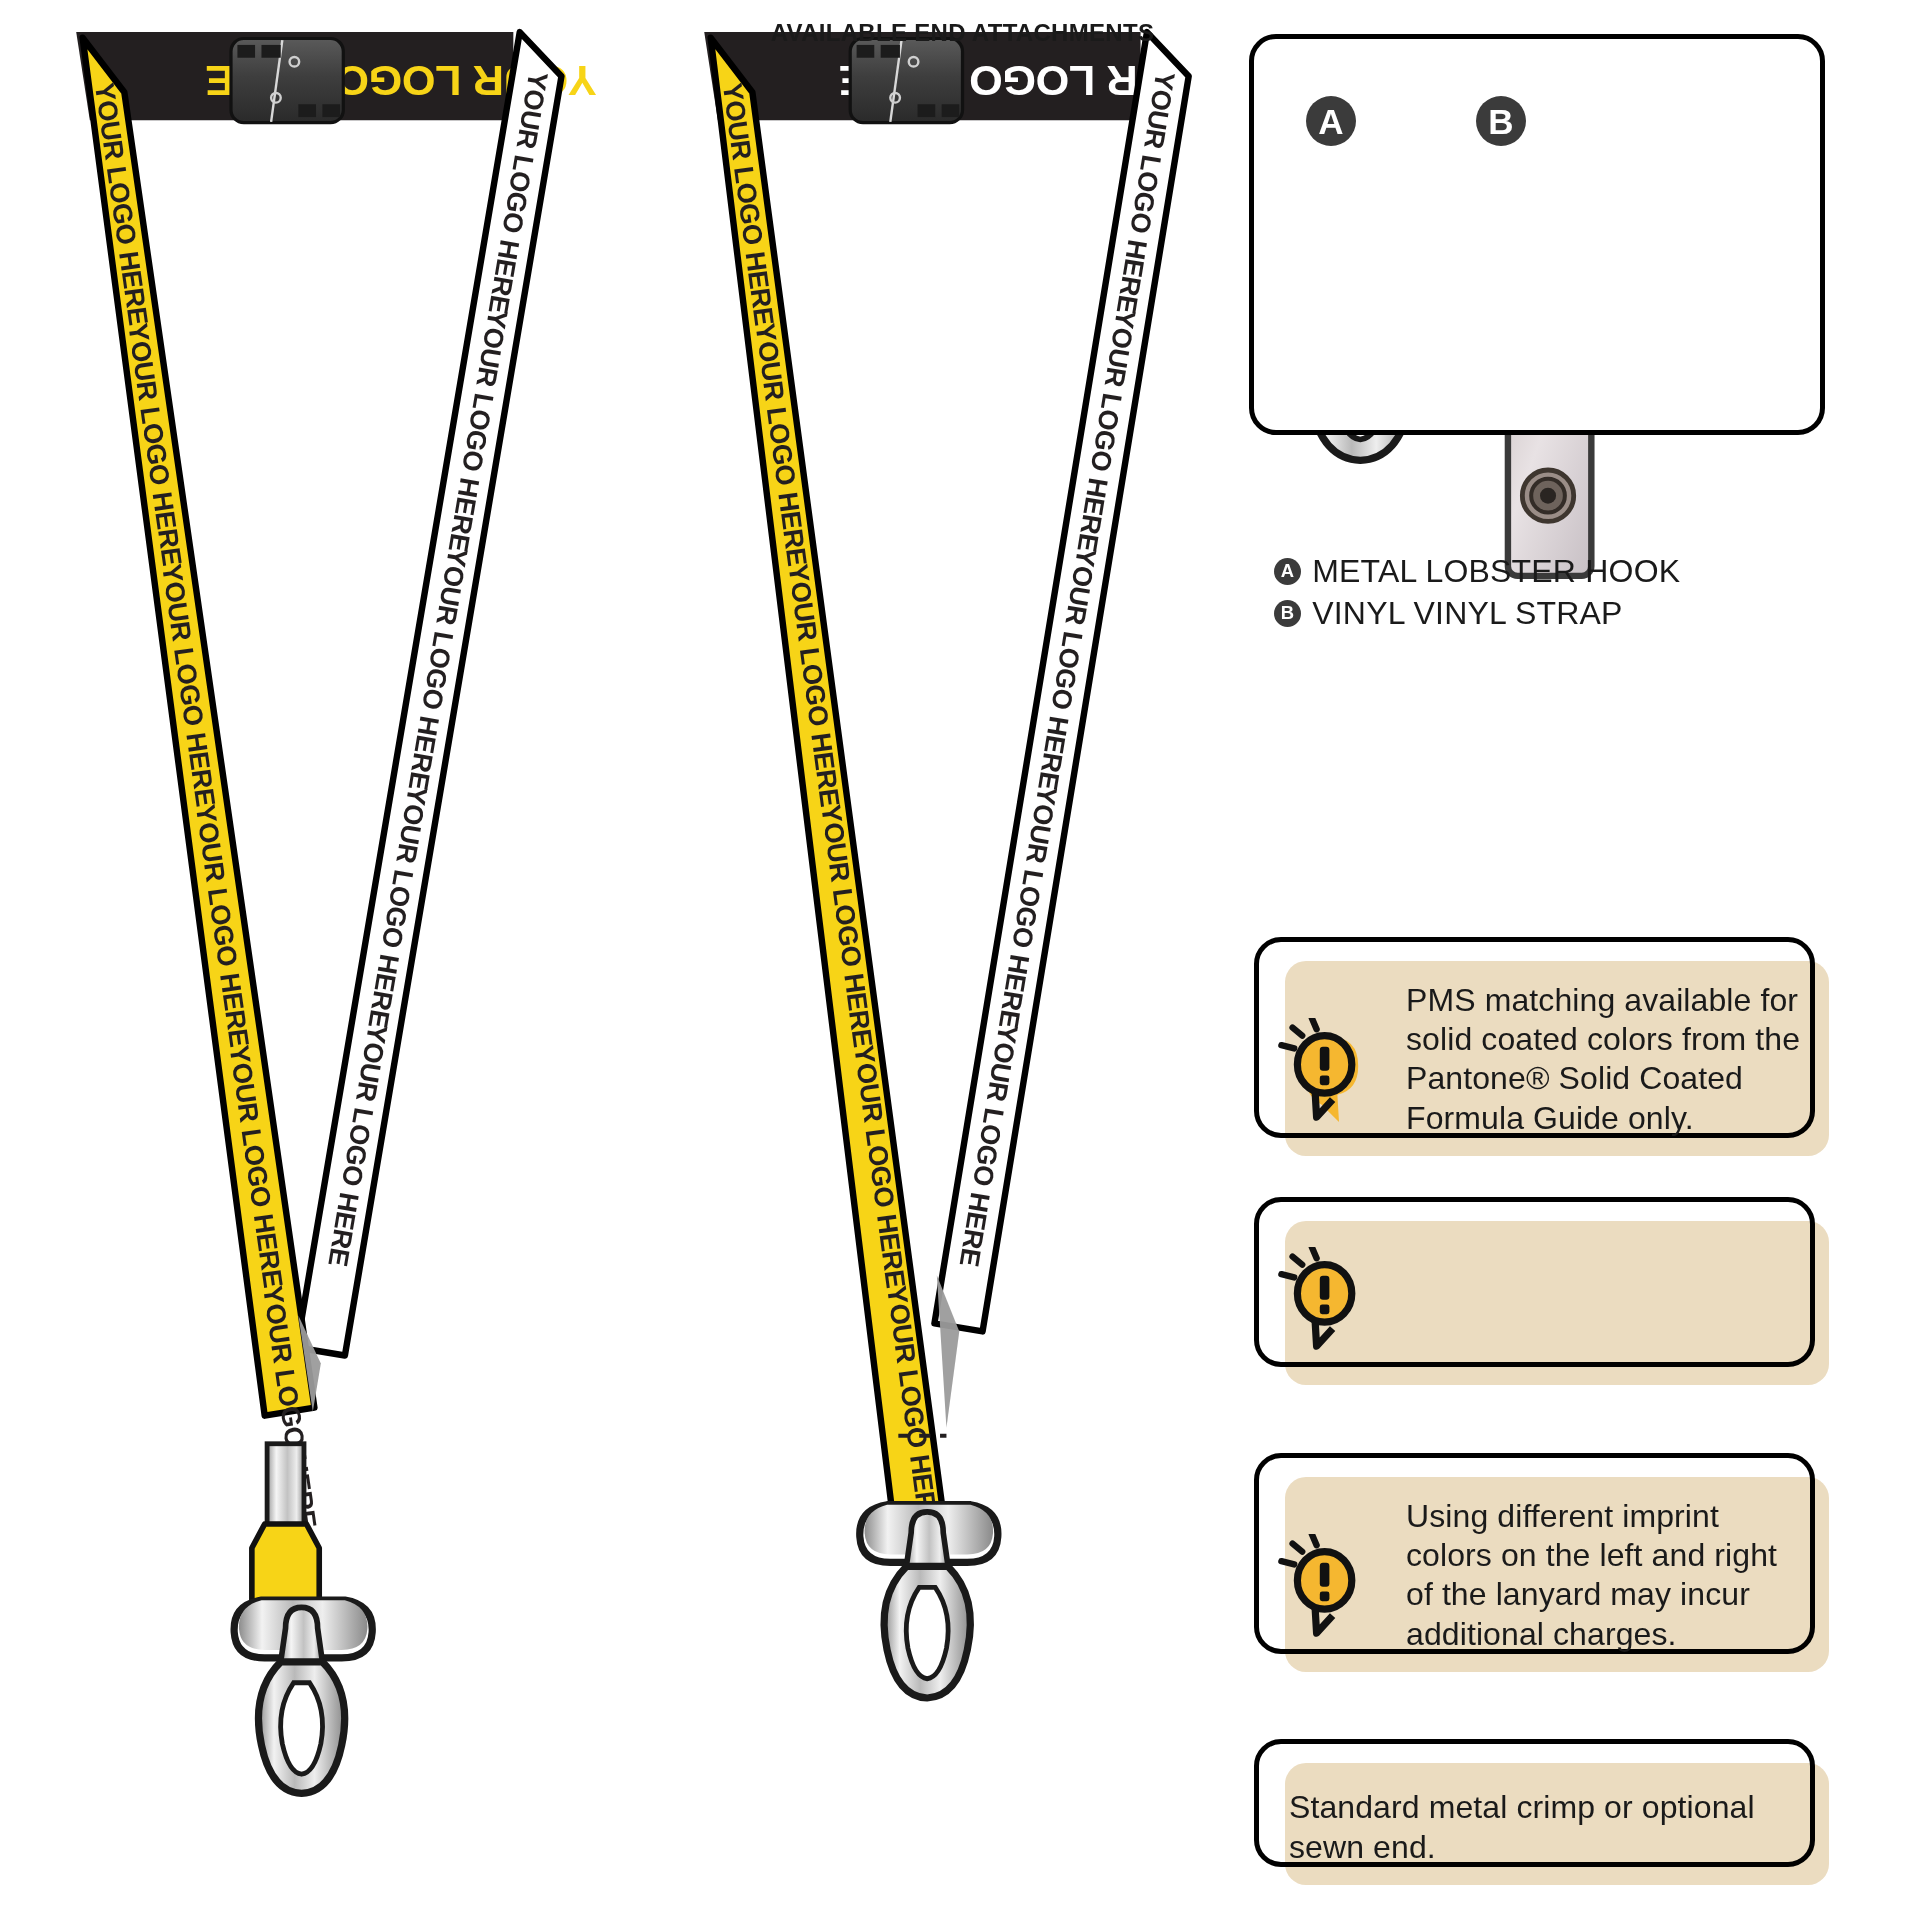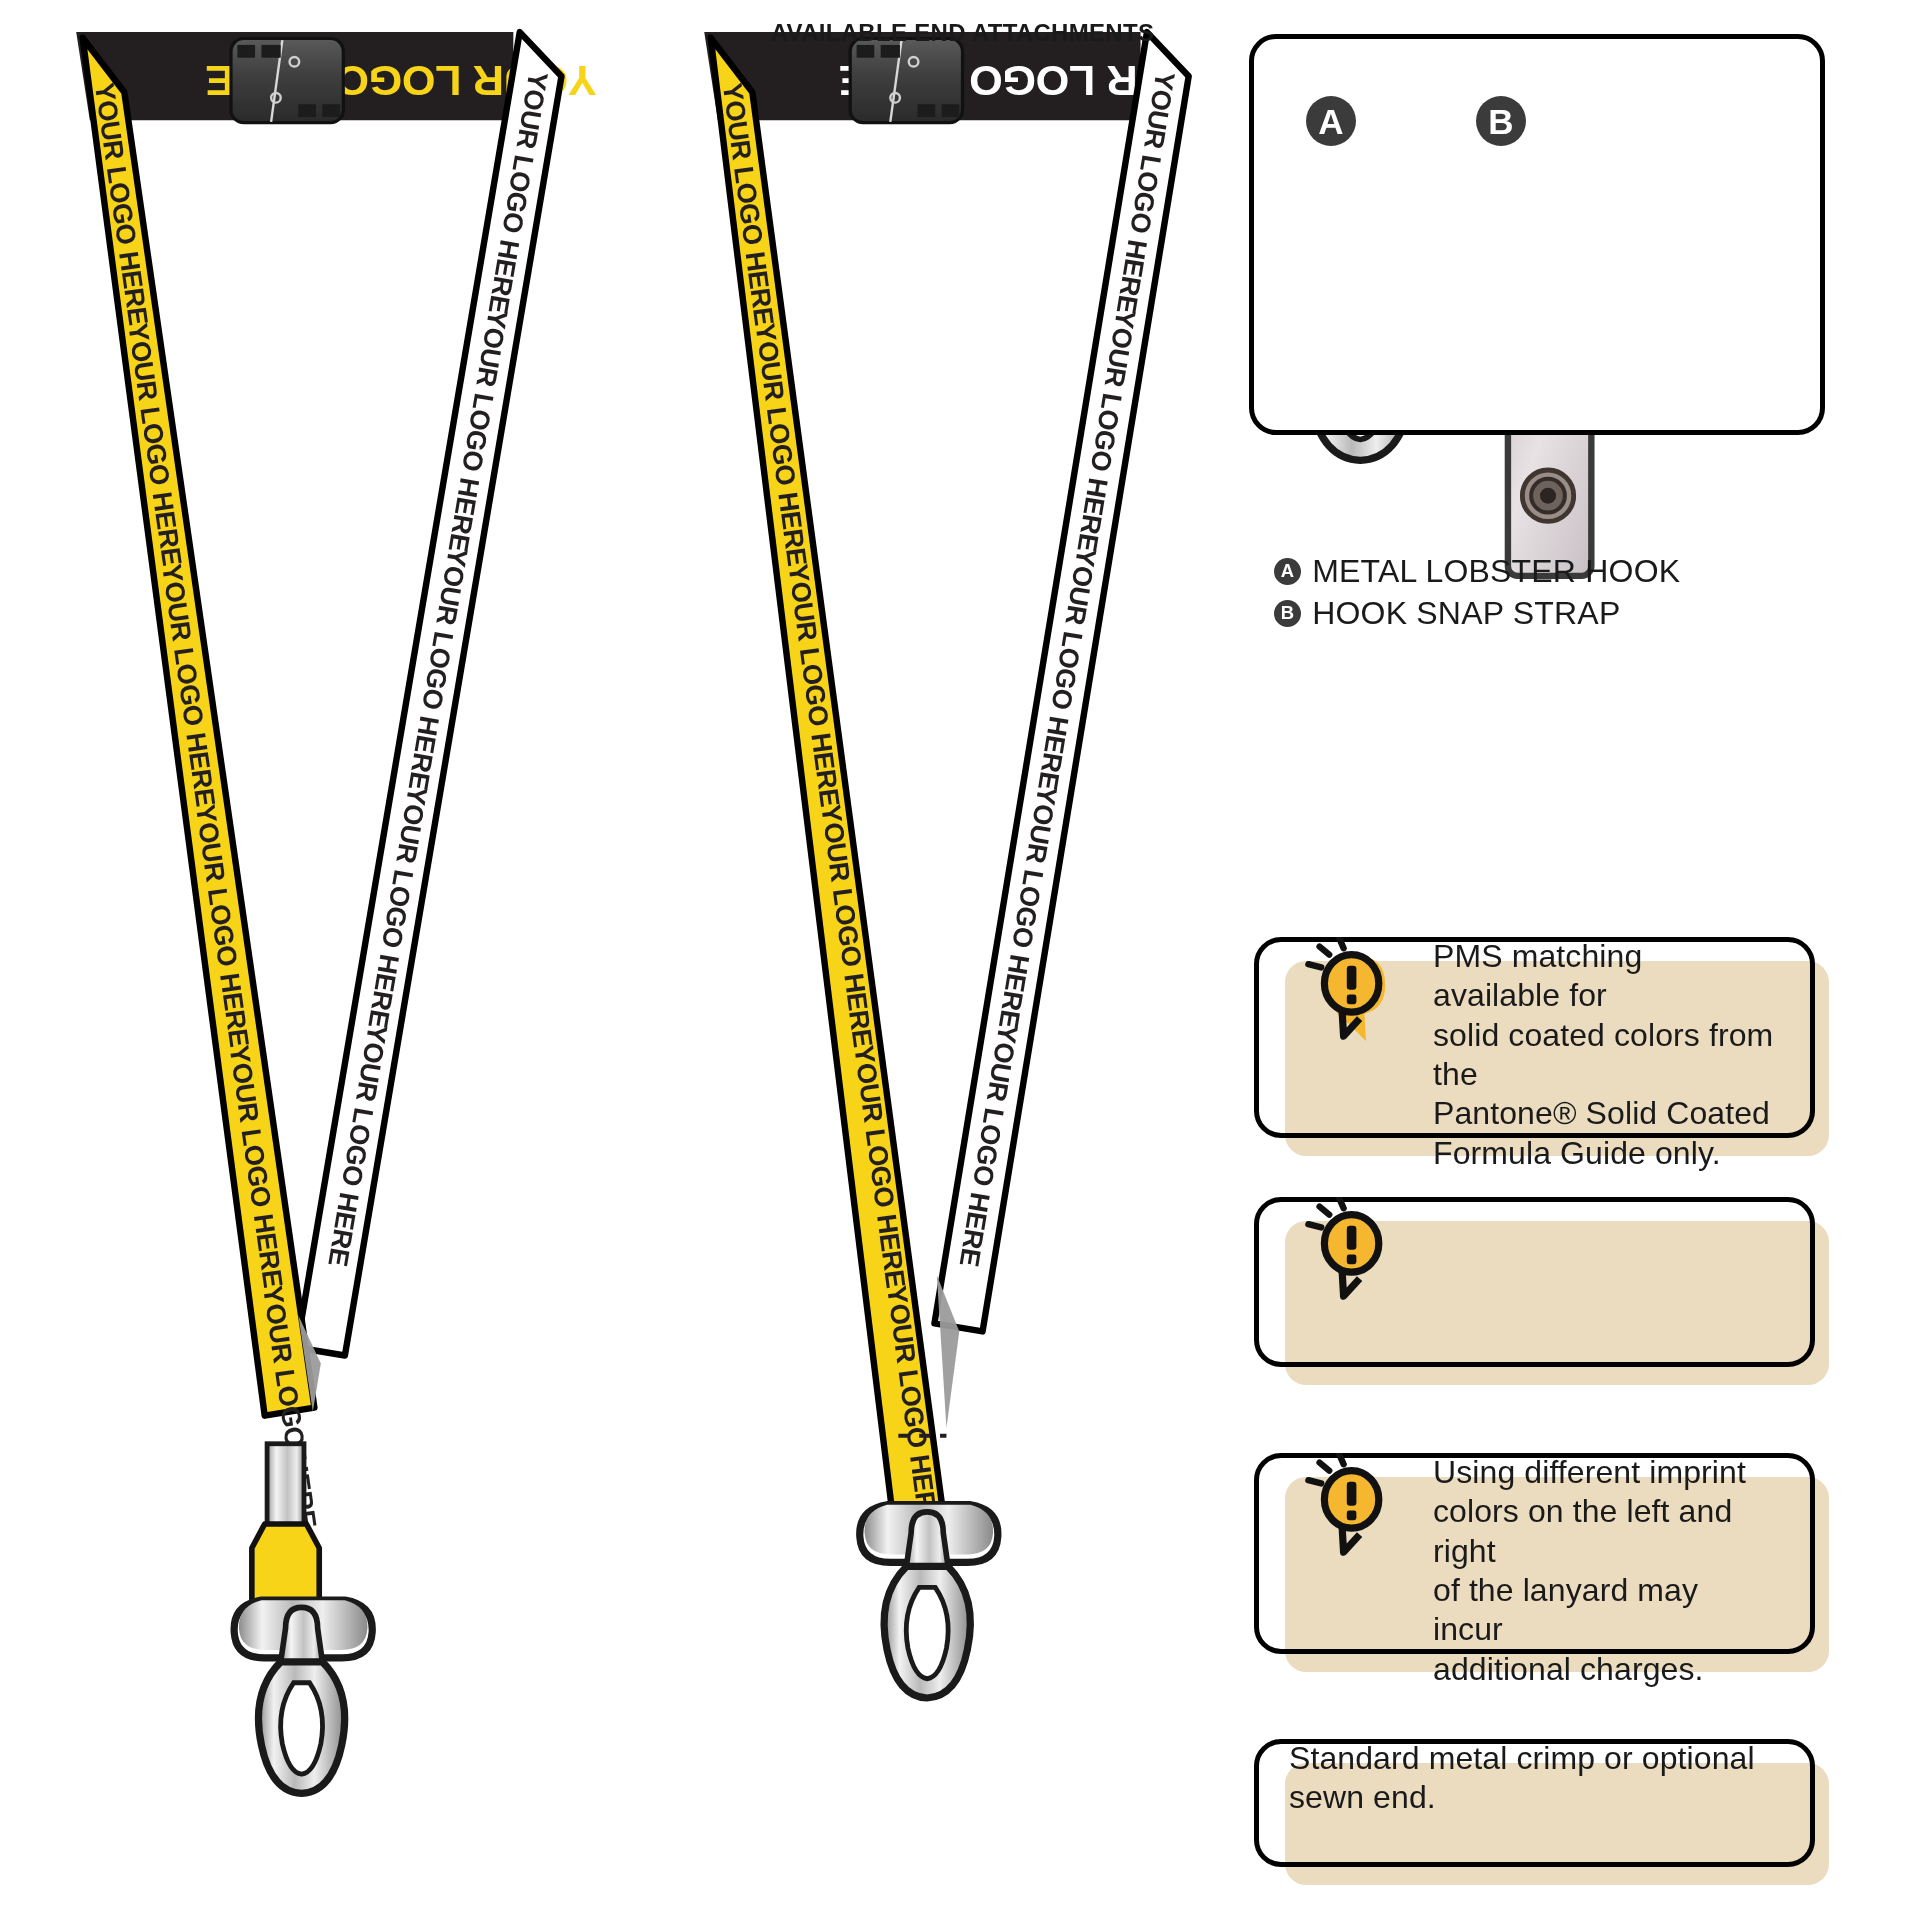--- a/index.html
+++ b/index.html
@@ -41,21 +41,21 @@
 
   
   .note{position:absolute;box-sizing:border-box;}
   .note .frame{
     position:absolute;inset:0;border:5.6px solid #000;border-radius:27px;background:transparent;
   }
   .note .fill{
     position:absolute;left:30.5px;top:24px;right:-14.4px;bottom:-17.6px;
     border-radius:21px;background:#EBDCC0;
   }
-  .note-body{position:absolute;inset:0;display:flex;align-items:flex-start;padding:0 40px;}
+  .note-body{position:absolute;inset:0;display:flex;align-items:flex-end;padding:0 13px;}
   .note-text{
     font-size:32px;line-height:1.23;color:#1a1a1a;font-weight:300;letter-spacing:0.1px;
     white-space:pre-line;z-index:4;position:relative;
   }
 
   .alert-ico{position:relative;width:120px;height:120px;flex:0 0 auto;margin-right:19px;z-index:4;}
 
   
   svg.art{position:absolute;left:0;top:0;width:1925px;height:1925px;pointer-events:none;}
   .lbl{
@@ -245,21 +245,21 @@
   <div class="badge a">A</div>
   <div class="badge b">B</div>
 
   <div class="legend">
     <div class="legend-row">
       <div class="legend-dot">A</div>
       <div class="legend-text">METAL LOBSTER HOOK</div>
     </div>
     <div class="legend-row">
       <div class="legend-dot">B</div>
-      <div class="legend-text">HOOK SNAP STRAP</div>
+      <div class="legend-text">VINYL VINYL STRAP</div>
     </div>
   </div>
 
   <div class="note" style="left:1254px;top:937px;width:561px;height:201px;">
     <div class="fill"></div>
     <div class="frame"></div>
     <div class="note-body">
       <div class="alert-ico">
         <svg viewBox="0 0 150 150" width="120" height="120">
           <path d="M46 60 q0 -36 34 -36 q34 0 34 36 q0 30 -26 36 l 2 34 l -22 -22 q-22 -10 -22 -48 z" fill="#F5B730"></path>

